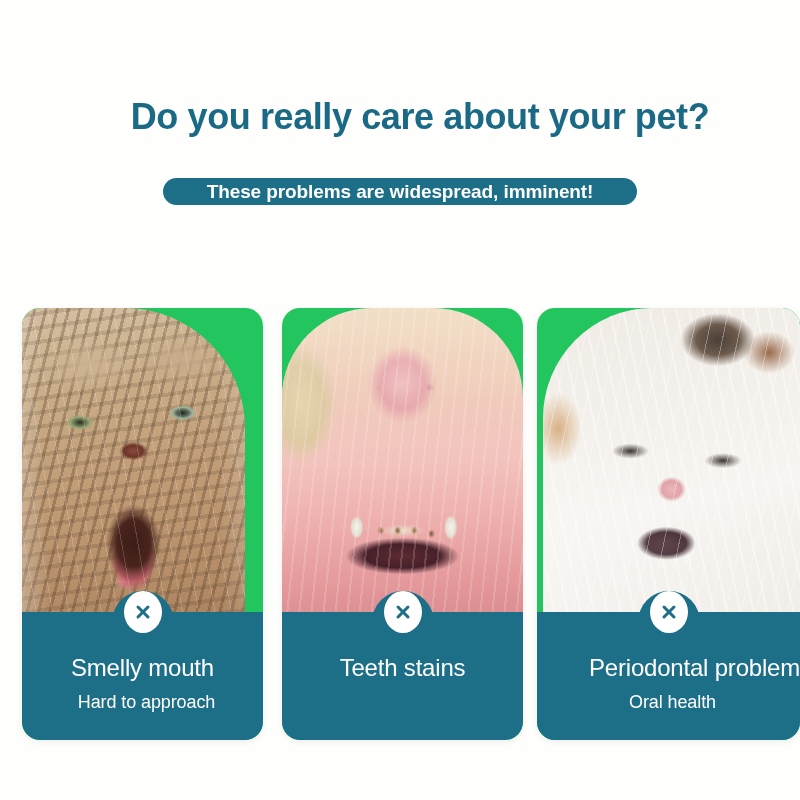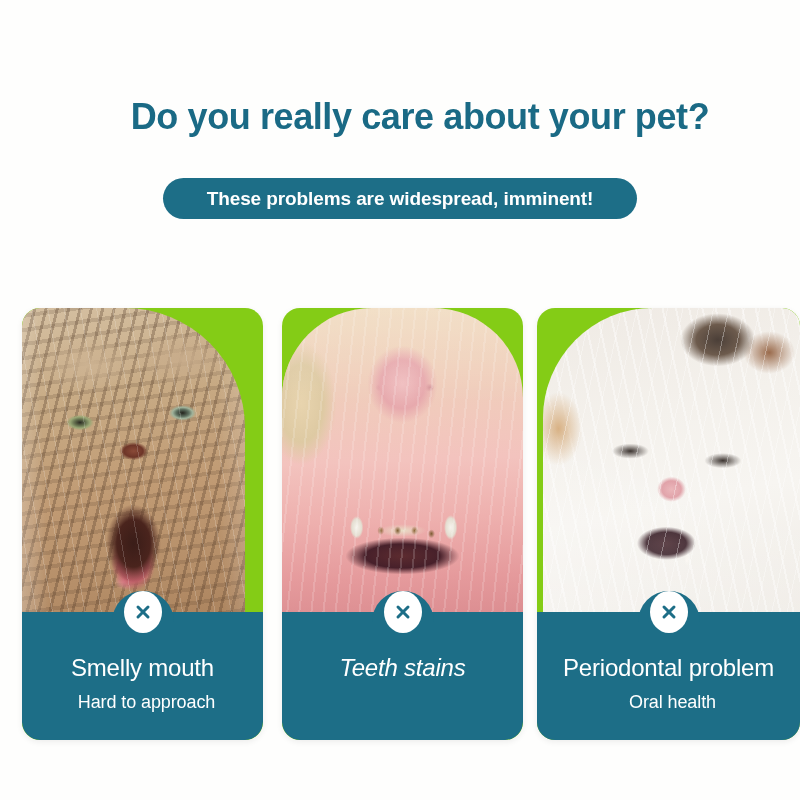--- a/index.html
+++ b/index.html
@@ -30,21 +30,21 @@
     color: #1a6a85;
     white-space: nowrap;
     padding-left: 40px;
   }
 
   .subtitle-pill {
     position: absolute;
     top: 178px;
     left: 163px;
     width: 474px;
-    height: 41px;
+    height: 27px;
     background: #1d6e87;
     border-radius: 21px;
     display: flex;
     align-items: center;
     justify-content: center;
   }
 
   .subtitle-pill .pill-text {
     font-size: 19px;
     font-weight: 700;
@@ -60,28 +60,28 @@
     left: 0;
     width: 800px;
     height: 440px;
   }
 
   .card {
     position: absolute;
     top: 0;
     width: 241px;
     height: 432px;
-    background: #84cc16;
+    background: #22c55e;
     border-radius: 18px;
     overflow: hidden;
     box-shadow: 0 2px 6px rgba(0,0,0,0.07);
   }
 
   .card.c1 { left: 22px; }
-  .card.c2 { left: 282px; font-style: italic; }
+  .card.c2 { left: 282px; }
   .card.c3 { left: 537px; width: 263px; }
 
   
   .photo {
     position: absolute;
     top: 0;
     left: 0;
     width: 100%;
     height: 318px;
     overflow: hidden;
@@ -243,21 +243,21 @@
     width: 100%;
     font-size: 18px;
     font-weight: 400;
     color: #ffffff;
     white-space: nowrap;
     letter-spacing: -0.1px;
   }
 
   
   .card.c3 .footer { overflow: visible; }
-  .card.c3 .card-title { font-size: 24px; }
+  .card.c3 .card-title { font-size: 24px; text-align: right; }
   .card.c3 { overflow: visible; }
   .card.c3 .photo { border-radius: 18px 18px 0 0; overflow: hidden; }
 </style>
 </head>
 <body>
 
 <h1 class="headline">Do you really care about your pet?</h1>
 
 <div class="subtitle-pill">
   <span class="pill-text">These problems are widespread, imminent!</span>

